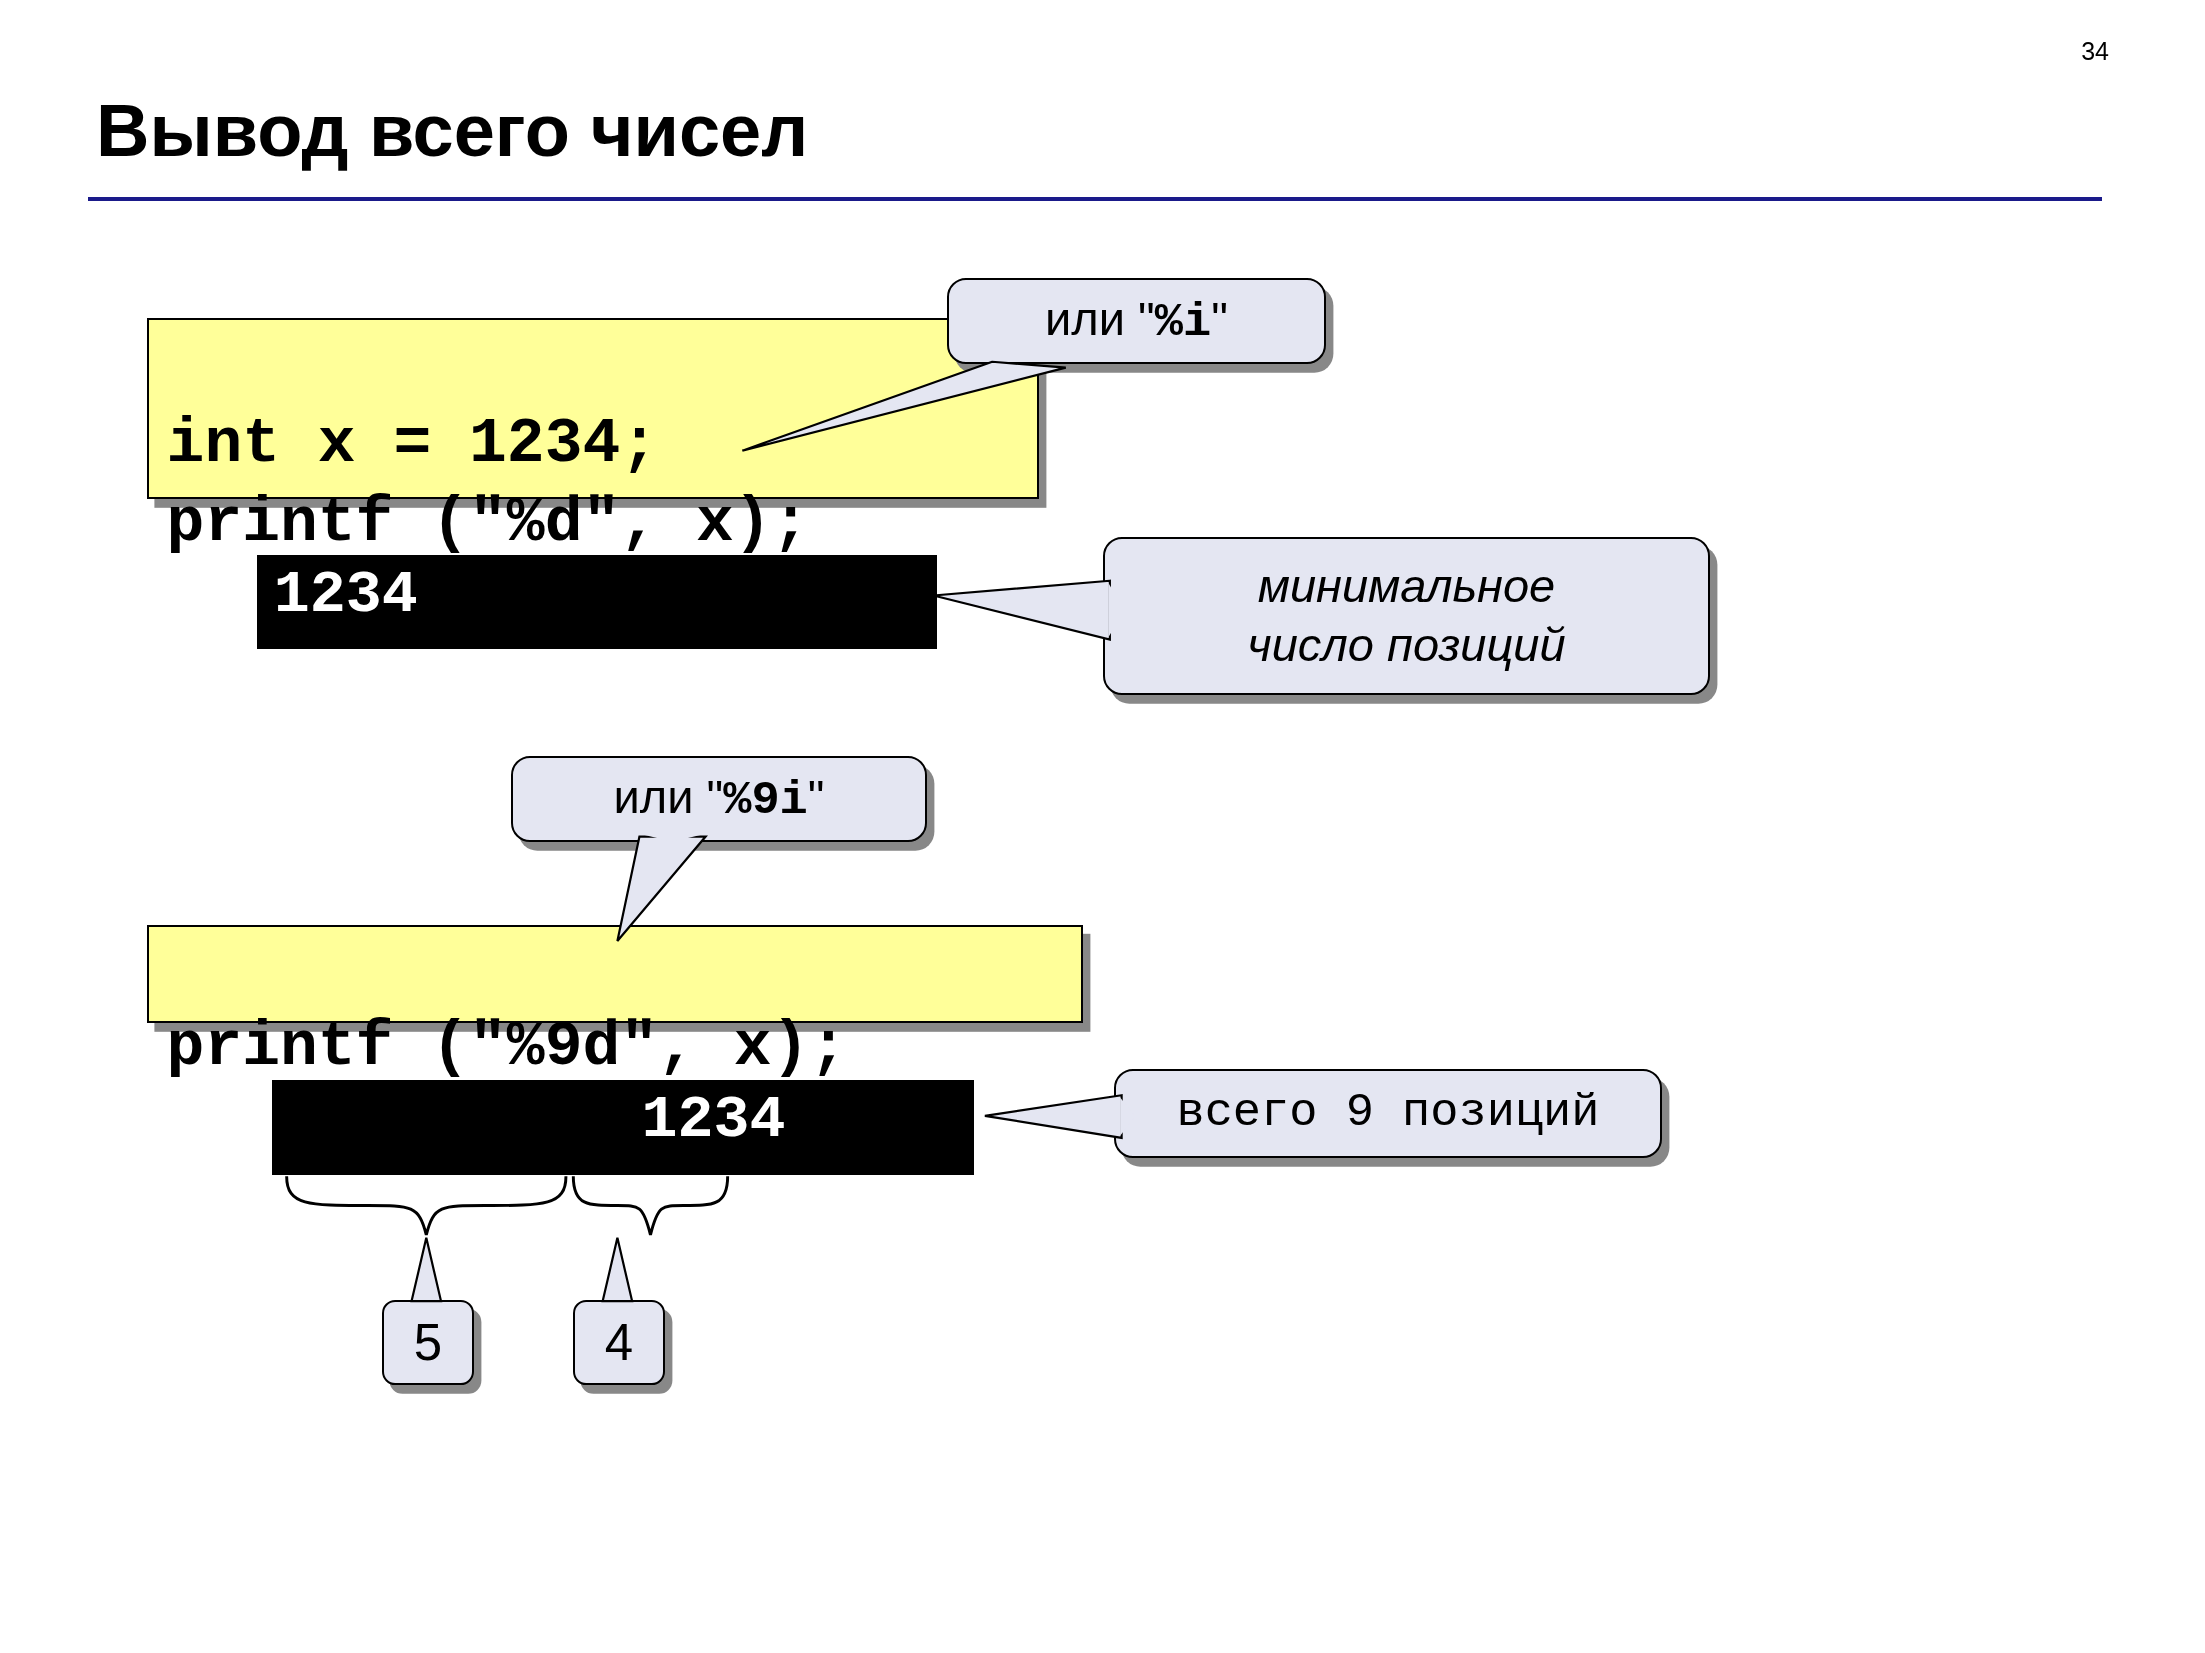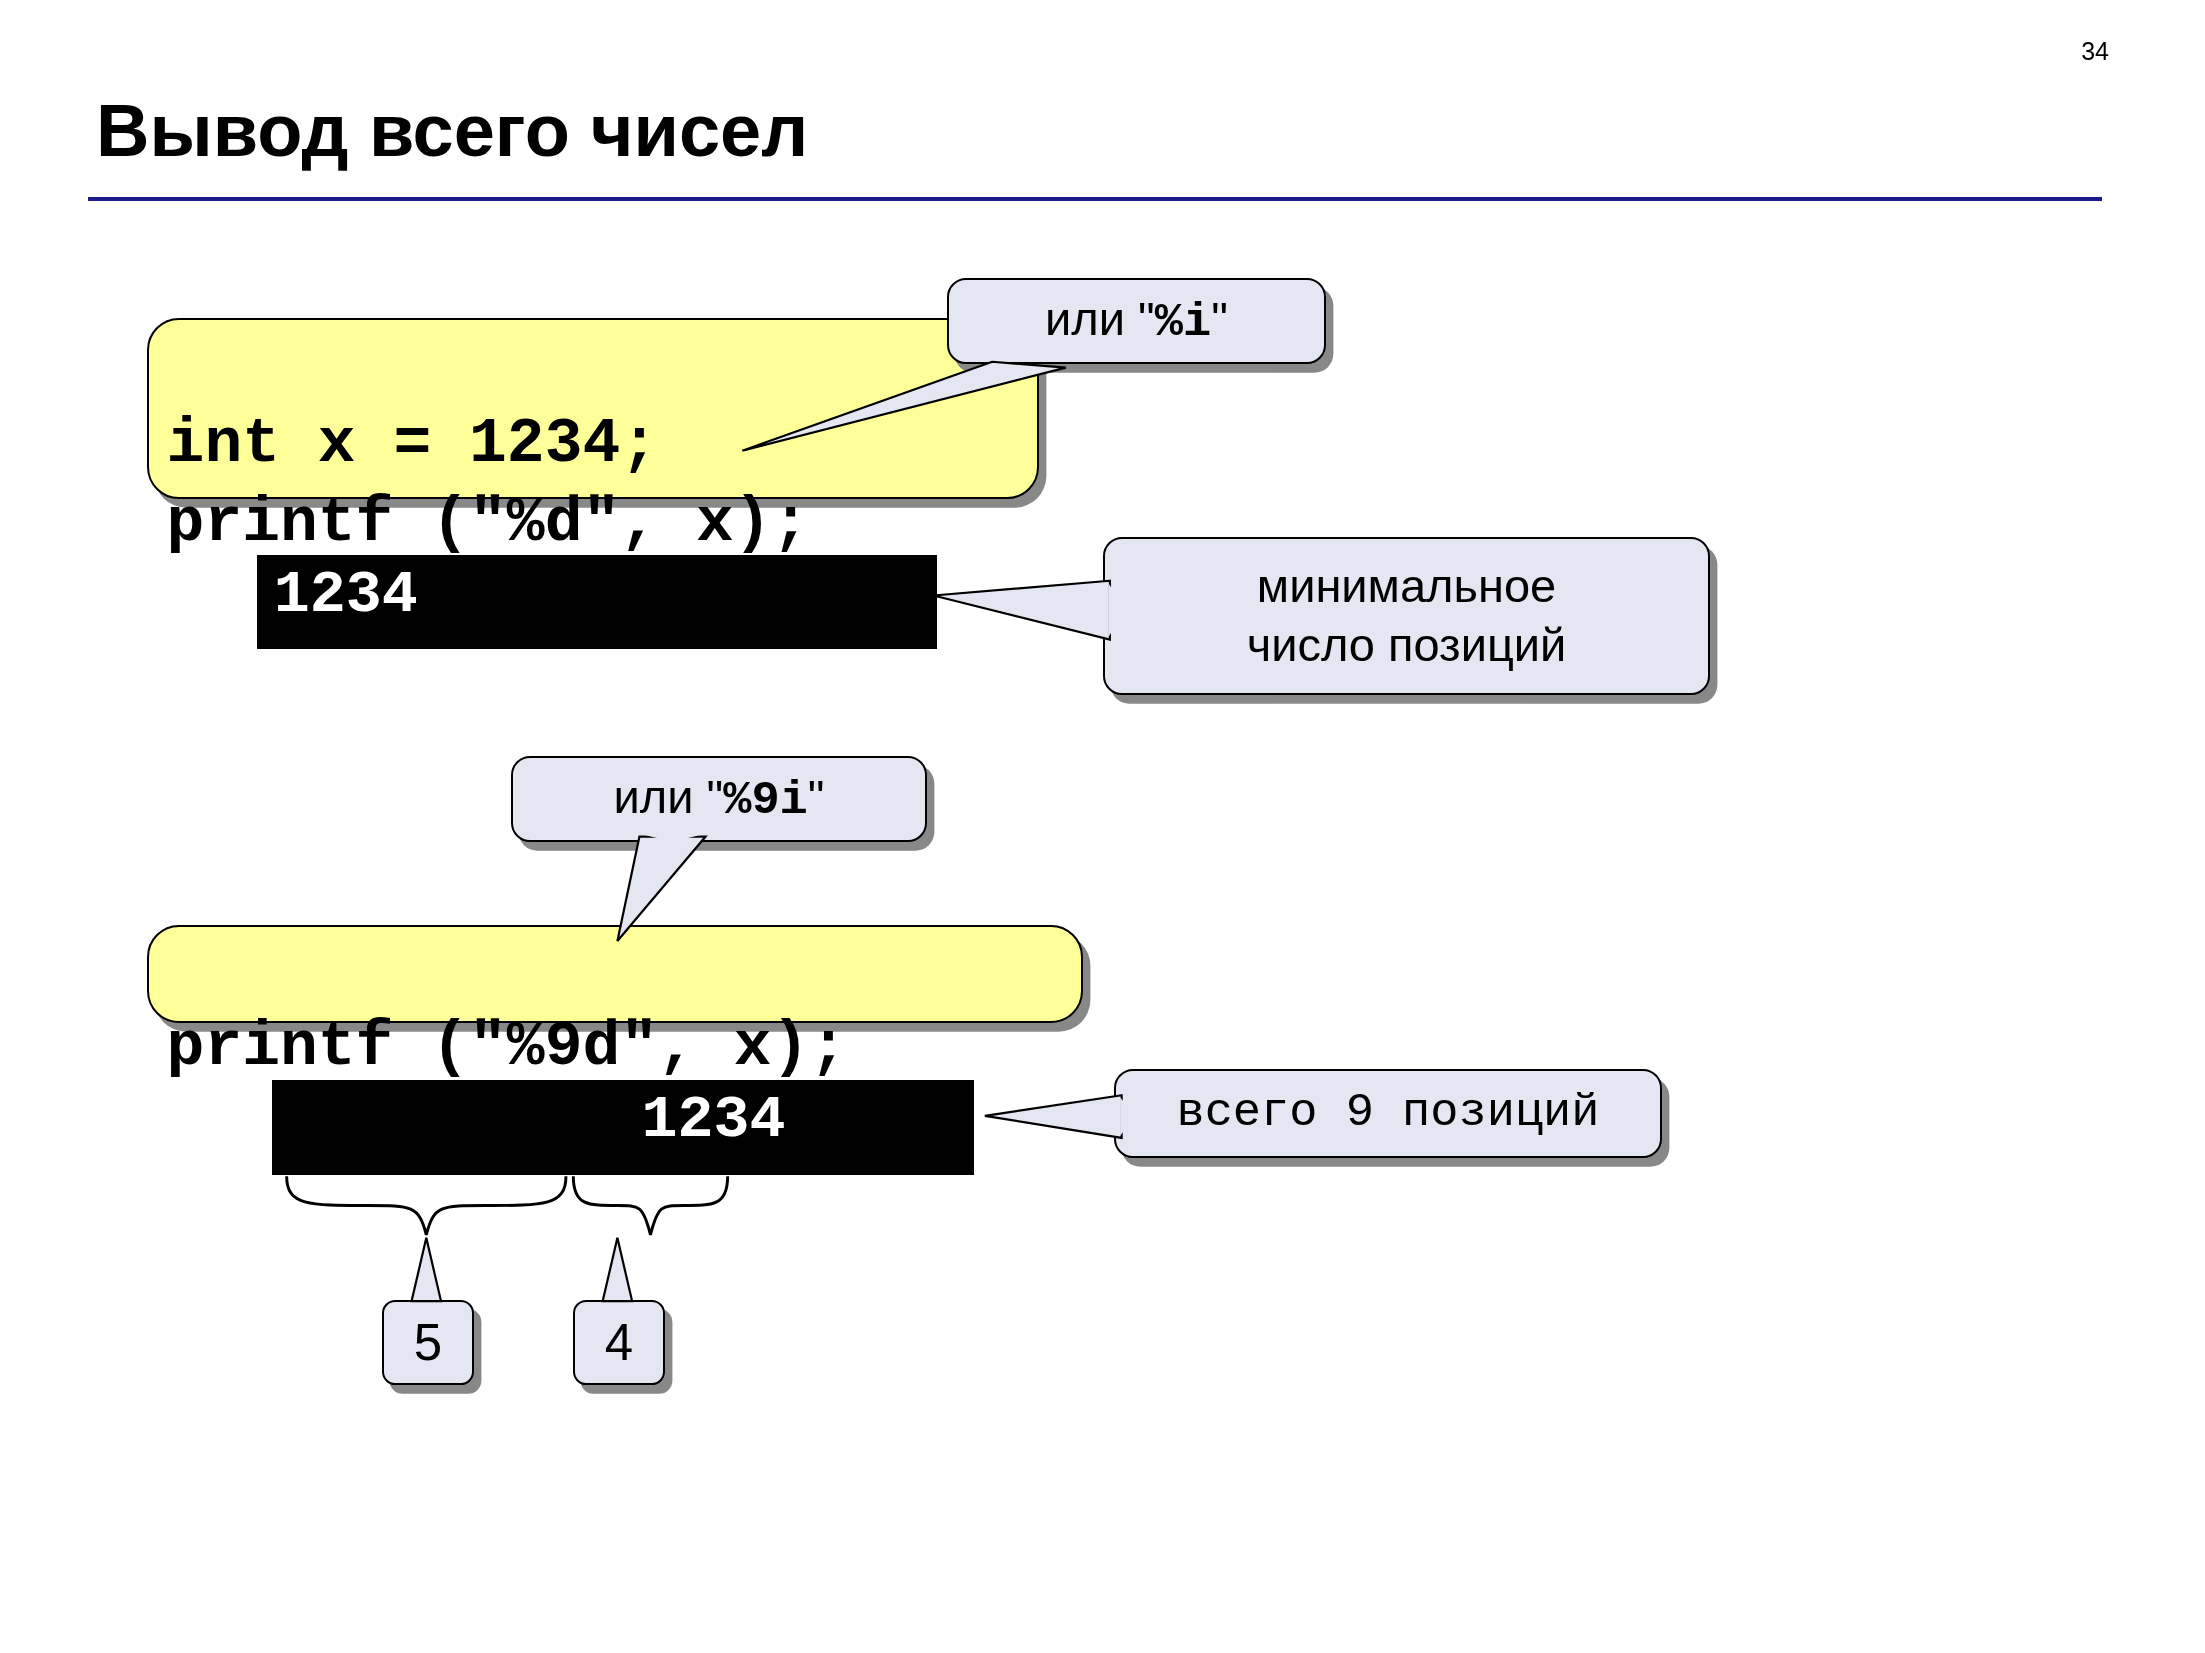--- a/index.html
+++ b/index.html
@@ -31,21 +31,20 @@
     position: absolute;
     top: 197px;
     left: 88px;
     width: 2014px;
     height: 4.4px;
     background: #1a1a8a;
   }
   
   .shadow {
     box-shadow: 7.4px 8.8px 0 0 #888;
-    border-radius: 32px;
   }
   .code-block {
     position: absolute;
     background: #ffff99;
     border: 2.2px solid #000;
     font-family: "Courier New", Courier, monospace;
     font-weight: bold;
     color: #000;
     padding: 7.4px 17.6px;
     white-space: pre;
@@ -113,21 +112,21 @@
 <div class="callout shadow" style="top:278px; left:947px; width:331px; height:82px; font-size:47px;">
   <span>
     <span>или "</span><span class="mono-bold">%i</span><span>"</span>
   </span>
 </div>
 
 <div class="console" style="top:544px; left:257px; width:647px; height:81px; font-size:60px; padding:4.4px 14.7px;">
   <span>1234</span>
 </div>
 
-<div class="callout shadow" style="top:537px; left:1103px; width:559px; height:154px;">
+<div class="callout shadow" style="top:537px; left:1103px; width:559px; height:154px;font-style:italic;">
   <span>
     <span>минимальное</span><br>
     <span>число позиций</span>
   </span>
 </div>
 
 <div class="callout shadow" style="top:756px; left:511px; width:368px; height:82px; font-size:47px;">
   <span>
     <span>или "</span><span class="mono-bold">%9i</span><span>"</span>
   </span>

